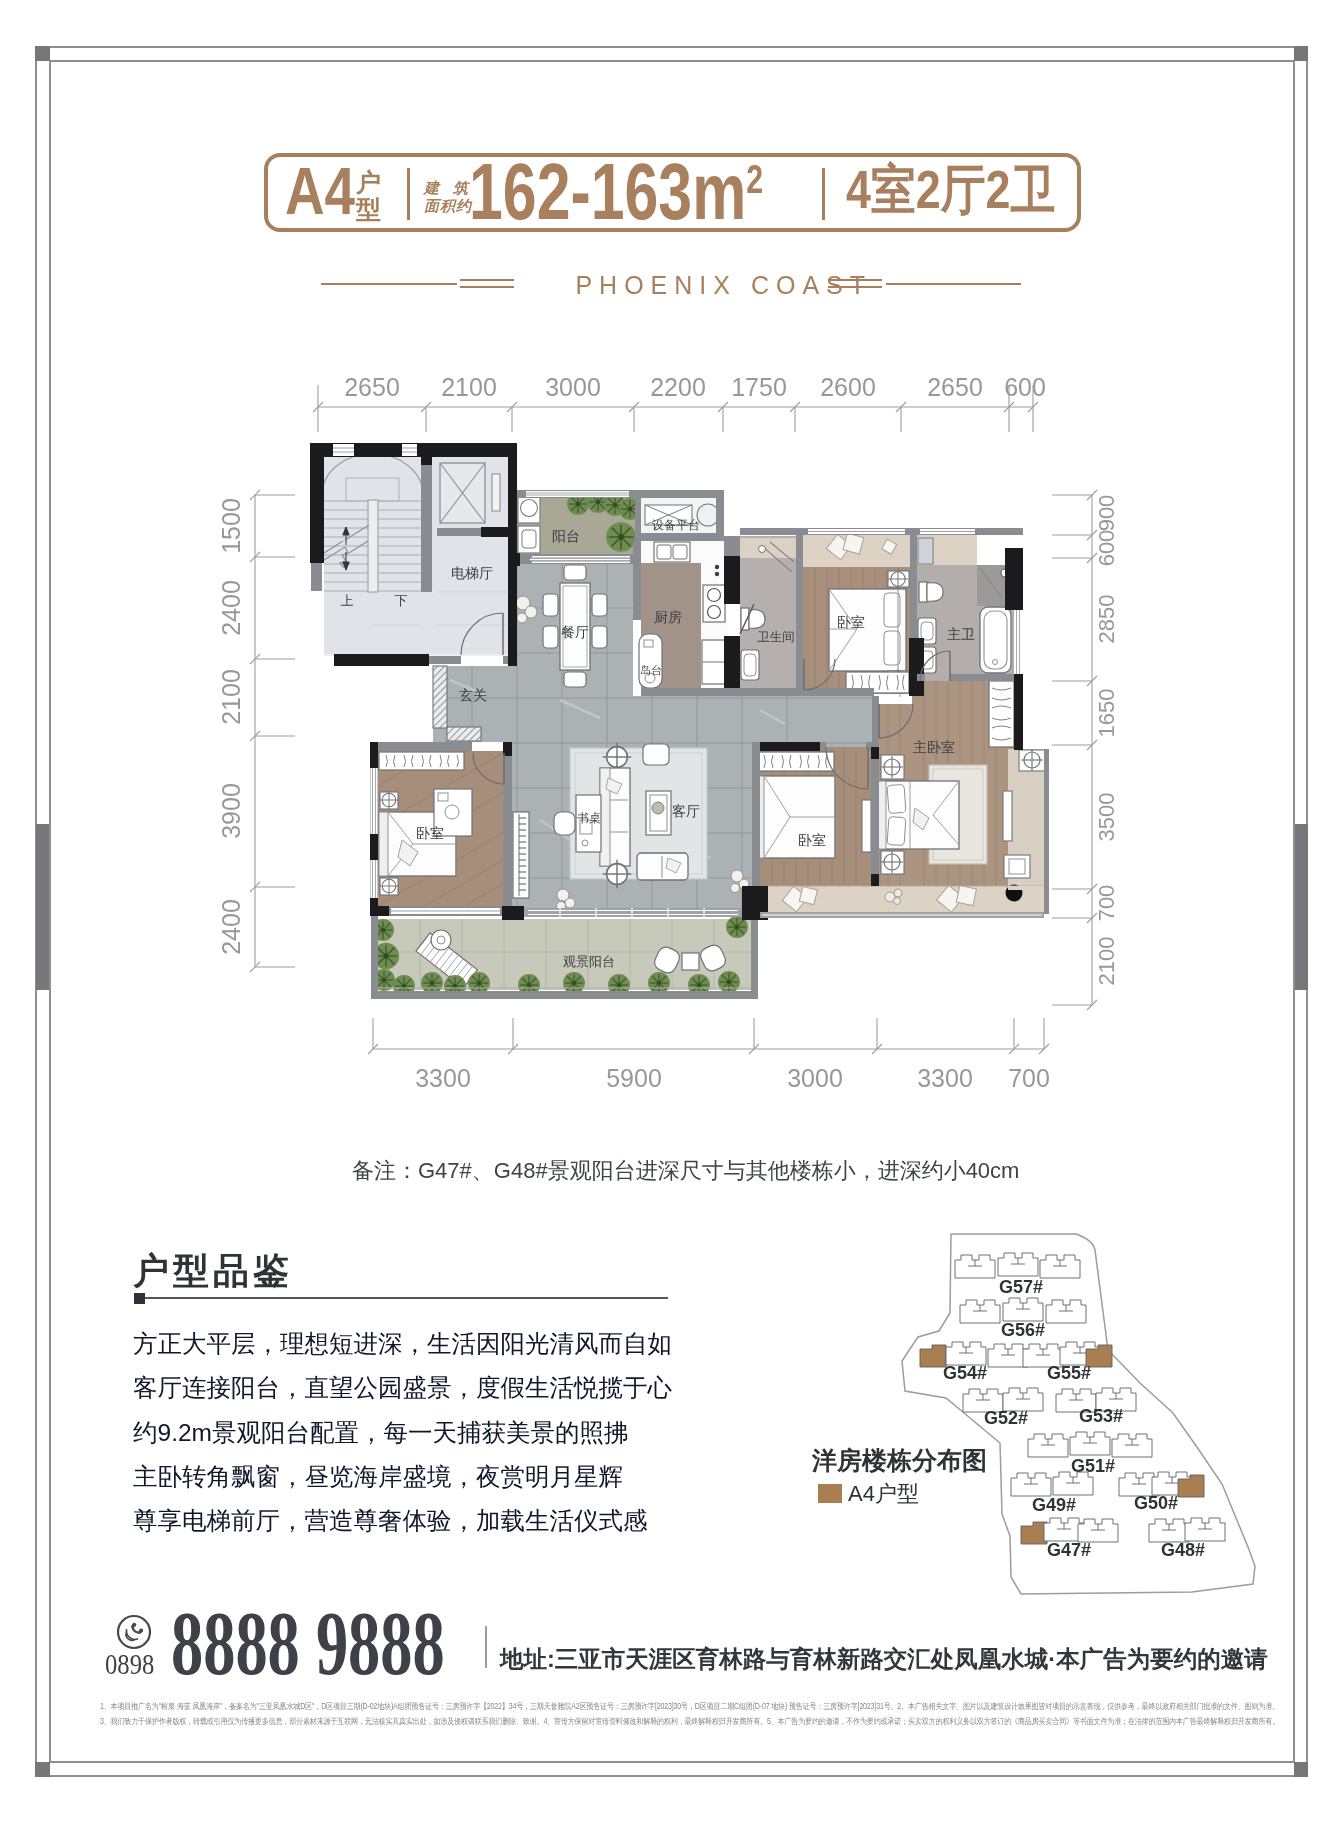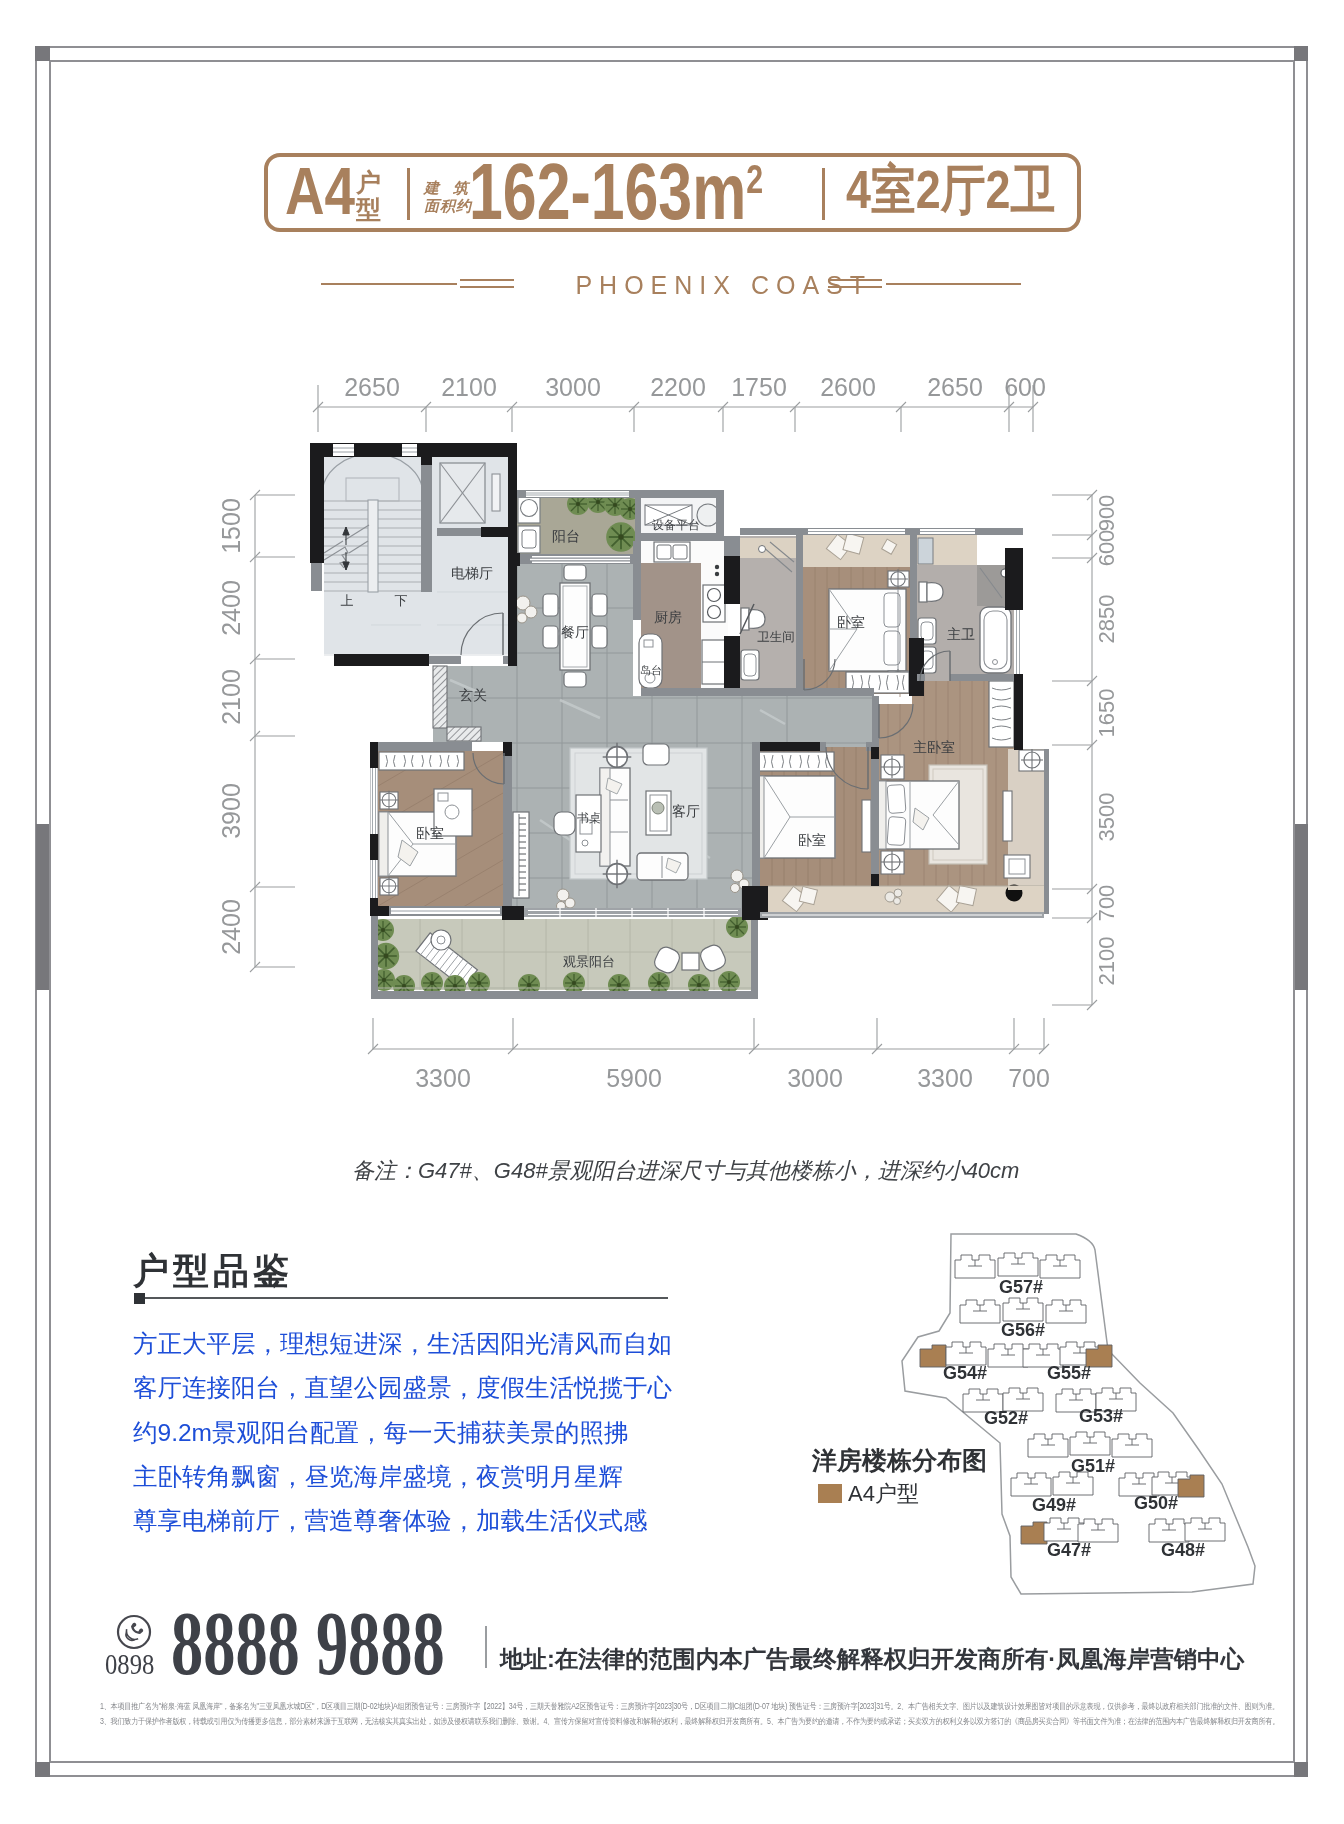--- a/index.html
+++ b/index.html
@@ -46,45 +46,45 @@
 <div class="abs" style="left:472px;top:271px;width:400px;color:#a8805d;font-size:25px;letter-spacing:7px;text-align:right;white-space:nowrap;">PHOENIX COAST</div>
 
 <div class="abs" style="left:321px;top:283px;width:136px;height:2px;background:#a8805d;"></div>
 <div class="abs" style="left:460px;top:279px;width:54px;height:2px;background:#a8805d;"></div>
 <div class="abs" style="left:460px;top:286px;width:54px;height:2px;background:#a8805d;"></div>
 
 <div class="abs" style="left:828px;top:279px;width:54px;height:2px;background:#a8805d;"></div>
 <div class="abs" style="left:828px;top:286px;width:54px;height:2px;background:#a8805d;"></div>
 <div class="abs" style="left:886px;top:283px;width:135px;height:2px;background:#a8805d;"></div>
 
-<div class="abs" style="left:352px;top:1156px;color:#3f4246;font-size:22px;letter-spacing:0px;white-space:nowrap;font-style:italic;">备注：G47#、G48#景观阳台进深尺寸与其他楼栋小，进深约小40cm</div>
+<div class="abs" style="left:352px;top:1156px;color:#3f4246;font-size:22px;letter-spacing:0px;white-space:nowrap;">备注：G47#、G48#景观阳台进深尺寸与其他楼栋小，进深约小40cm</div>
 
 <div class="abs" style="left:133px;top:1247px;width:220px;color:#2f3236;font-size:36px;font-weight:600;letter-spacing:4px;">户型品鉴</div>
 
 <div class="abs" style="left:134px;top:1293px;width:11px;height:11px;background:#2f3236;"></div>
 
 <div class="abs" style="left:145px;top:1297px;width:523px;height:2px;background:#54575a;"></div>
 
-<div class="abs" style="left:133px;top:1322px;width:580px;color:#1d4ed8;font-size:24.5px;line-height:44.3px;letter-spacing:0px;white-space:nowrap;">方正大平层，理想短进深，生活因阳光清风而自如<br>客厅连接阳台，直望公园盛景，度假生活悦揽于心<br>约9.2m景观阳台配置，每一天捕获美景的照拂<br>主卧转角飘窗，昼览海岸盛境，夜赏明月星辉<br>尊享电梯前厅，营造尊奢体验，加载生活仪式感</div>
+<div class="abs" style="left:133px;top:1322px;width:580px;color:#0f172a;font-size:24.5px;line-height:44.3px;letter-spacing:0px;white-space:nowrap;">方正大平层，理想短进深，生活因阳光清风而自如<br>客厅连接阳台，直望公园盛景，度假生活悦揽于心<br>约9.2m景观阳台配置，每一天捕获美景的照拂<br>主卧转角飘窗，昼览海岸盛境，夜赏明月星辉<br>尊享电梯前厅，营造尊奢体验，加载生活仪式感</div>
 
 <svg class="abs" style="left:115px;top:1613px;" width="38" height="38" viewBox="0 0 38 38">
 <circle cx="19" cy="19" r="16" fill="none" stroke="#46474e" stroke-width="2.2"></circle>
 <g transform="rotate(40 19 19)">
         <path d="M12.5 13.2 c0-2.6 4-2.6 4 0 l-.5 2.6 c2 1.3 4 1.3 6 0 l-.5-2.6 c0-2.6 4-2.6 4 0 l-.6 3.4 c-3.6 3-8.2 3-11.8 0 z" fill="#46474e"></path>
         <path d="M11.5 21.5 a8.5 8.5 0 0 0 15 0 M13.5 24.5 a6 6 0 0 0 11 0" fill="none" stroke="#46474e" stroke-width="1.6"></path>
       </g>
 </svg>
 
 <div class="abs" style="left:105px;top:1648px;width:70px;color:#3e4047;font-family:'Liberation Serif',serif;font-size:29px;transform:scaleX(0.85);transform-origin:0 0;">0898</div>
 
 <div class="abs" style="left:171px;top:1603px;width:440px;color:#3e4148;font-family:'Liberation Serif',serif;font-weight:bold;font-size:92px;line-height:80px;transform:scaleX(0.70);transform-origin:0 0;letter-spacing:0px;">8888 9888</div>
 
 <div class="abs" style="left:485px;top:1626px;width:2px;height:42px;background:#9a9da0;"></div>
 
-<div class="abs" style="left:500px;top:1643px;width:800px;color:#33363c;font-size:23.5px;font-weight:600;letter-spacing:0px;white-space:nowrap;">地址:在法律的范围内本广告最终解释权归开发商所有·凤凰海岸营销中心</div>
+<div class="abs" style="left:500px;top:1643px;width:800px;color:#33363c;font-size:23.5px;font-weight:600;letter-spacing:0px;white-space:nowrap;">地址:三亚市天涯区育林路与育林新路交汇处凤凰水城·本广告为要约的邀请</div>
 
 <div class="abs" style="left:100px;top:1700px;width:1150px;color:#85878b;font-size:8.2px;line-height:14.5px;letter-spacing:-0.2px;white-space:nowrap;transform:scaleX(0.86);transform-origin:0 0;">1、本项目推广名为"榕泉·海蓝 凤凰海岸"，备案名为"三亚凤凰水城D区"，D区项目三期(D-02地块)A组团预售证号：三房预许字【2022】34号，三期天誉雅院A2区预售证号：三房预许字[2023]30号，D区项目二期C组团(D-07 地块) 预售证号：三房预许字[2023]31号。2、本广告相关文字、图片以及建筑设计效果图皆对项目的示意表现，仅供参考，最终以政府相关部门批准的文件、图则为准。<br>3、我们致力于保护作者版权，转载或引用仅为传播更多信息，部分素材来源于互联网，无法核实其真实出处，如涉及侵权请联系我们删除、致谢。4、宣传方保留对宣传资料修改和解释的权利，最终解释权归开发商所有。5、本广告为要约的邀请，不作为要约或承诺；买卖双方的权利义务以双方签订的《商品房买卖合同》等书面文件为准；在法律的范围内本广告最终解释权归开发商所有。</div>
 
 <svg class="abs" style="left:0;top:0;" width="1344" height="1824" viewBox="0 0 1344 1824">
 <defs>
 <pattern id="hatch" width="5" height="5" patternUnits="userSpaceOnUse" patternTransform="rotate(45)">
           <rect width="5" height="5" fill="#e9ebec"></rect>
           <line x1="0" y1="0" x2="0" y2="5" stroke="#6f7276" stroke-width="1.4"></line>
         </pattern>
 <g id="ct">

